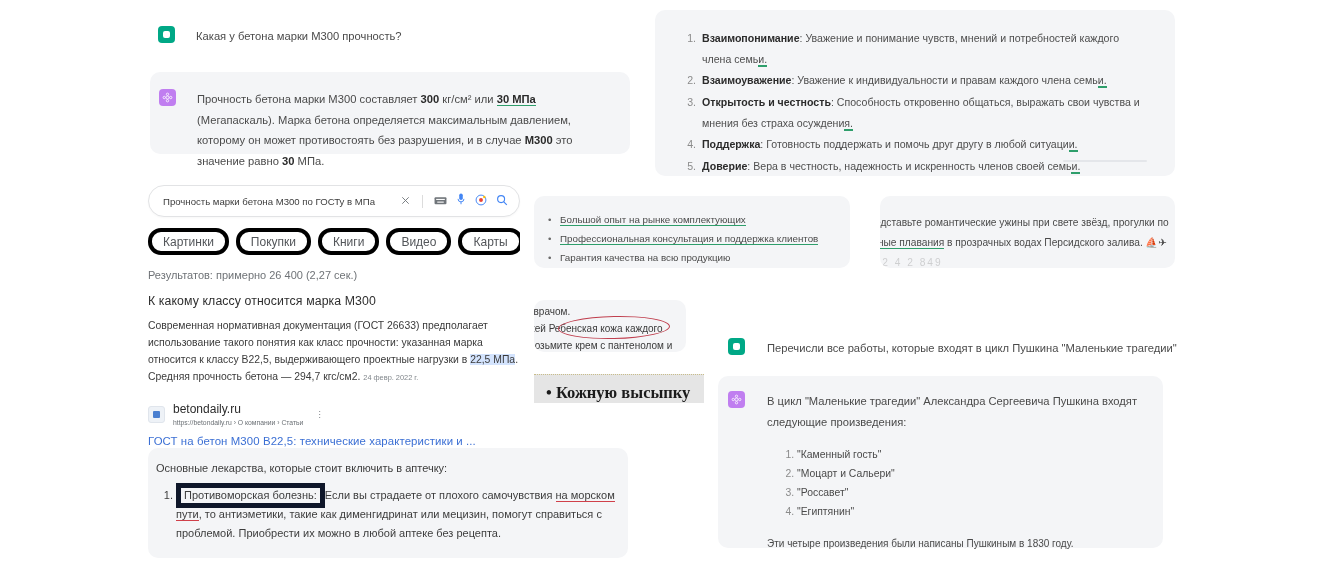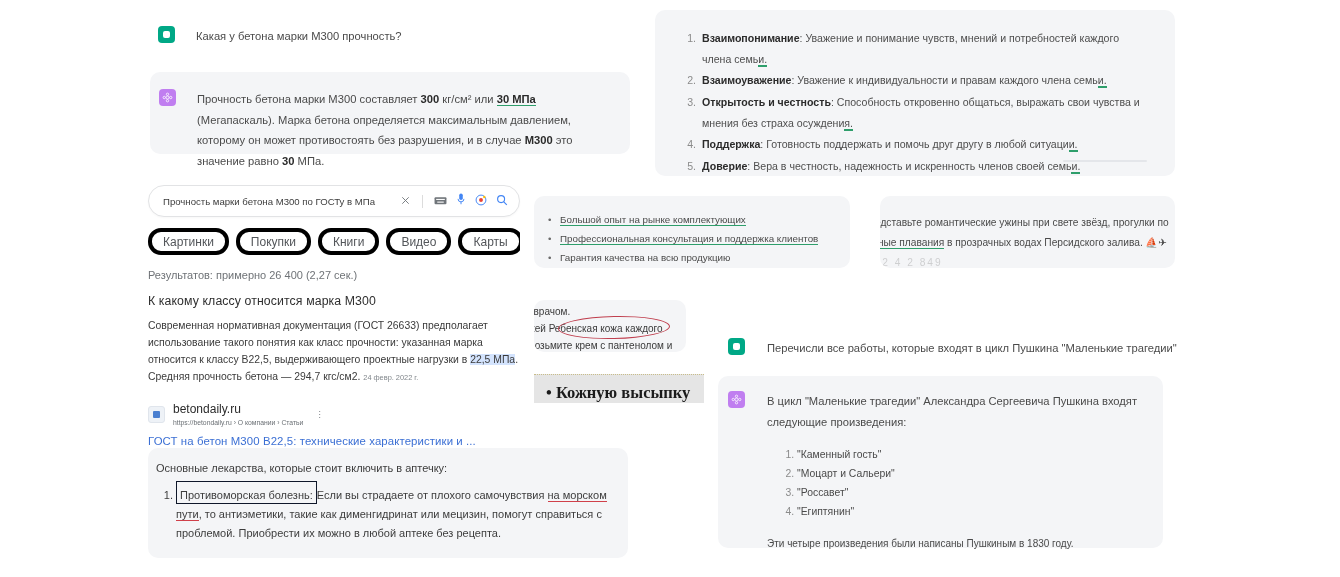--- a/index.html
+++ b/index.html
@@ -102,21 +102,21 @@
   #p-push-a .chat-row{padding:15px 16px 0 10px;gap:22px;}
   #p-push-a ol{margin:14px 0 0 0;padding-left:30px;font-size:10.4px;line-height:1.82;color:#4a4a4a;}
   #p-push-a ol li::marker{color:#8b8b8b;}
   #p-push-a .tail{margin-top:16px;font-size:10px;color:#4a4a4a;}
 
   
   #p-med{left:148px;top:448px;width:480px;height:110px;}
   #p-med .lead{padding:14px 0 0 8px;font-size:11px;color:#3d3d3d;}
   #p-med ol{margin:12px 0 0 0;padding-left:28px;font-size:11px;line-height:1.72;color:#3d3d3d;}
   #p-med ol li::marker{color:#3d3d3d;}
-  #p-med .boxed{border:1px solid #0f172a;padding:7px 3px 2px 3px;}
+  #p-med .boxed{border:5px solid #0f172a;padding:1px 3px 2px 3px;}
 </style>
 </head>
 <body>
 
 <div class="abs chat-panel" id="p-concrete-q" style="background:#ffffff;">
   <div class="chat-row">
     <span class="avatar user">
         <span class="glyph"></span>
       </span>
     <span class="msg-text">Какая у бетона марки М300 прочность?</span>

